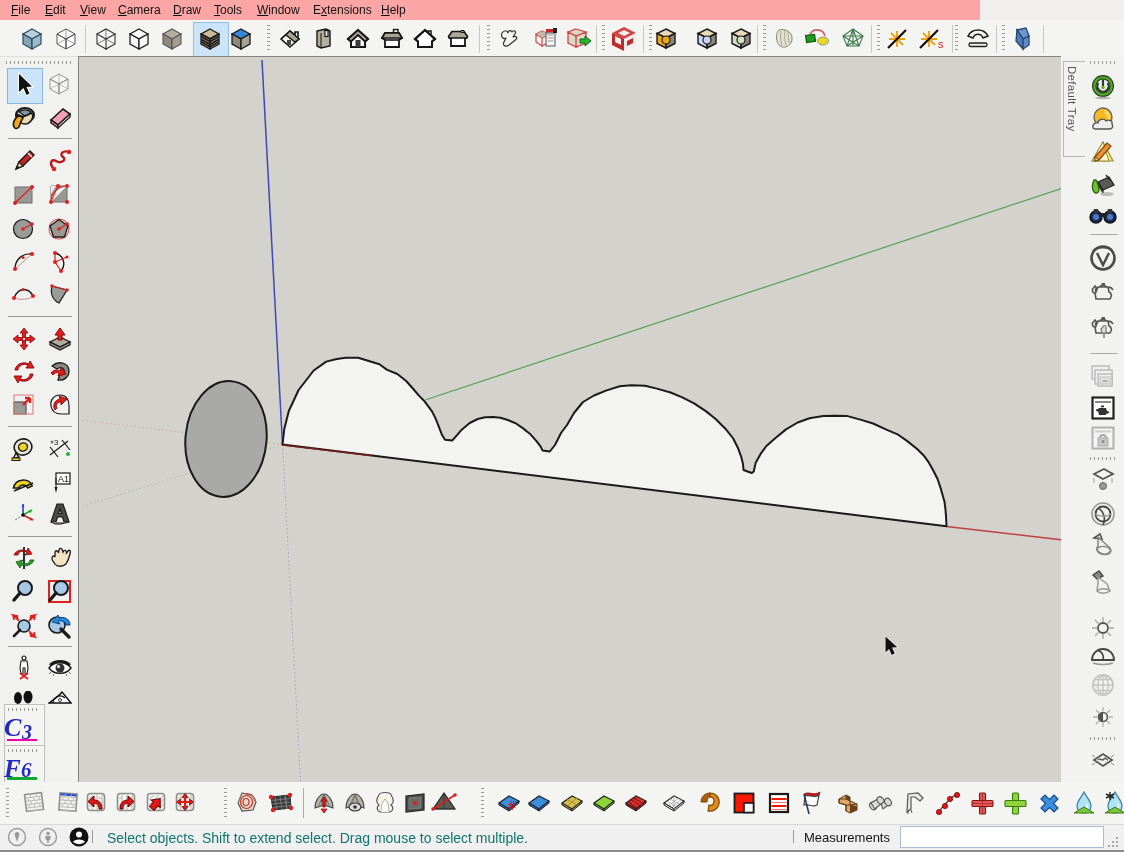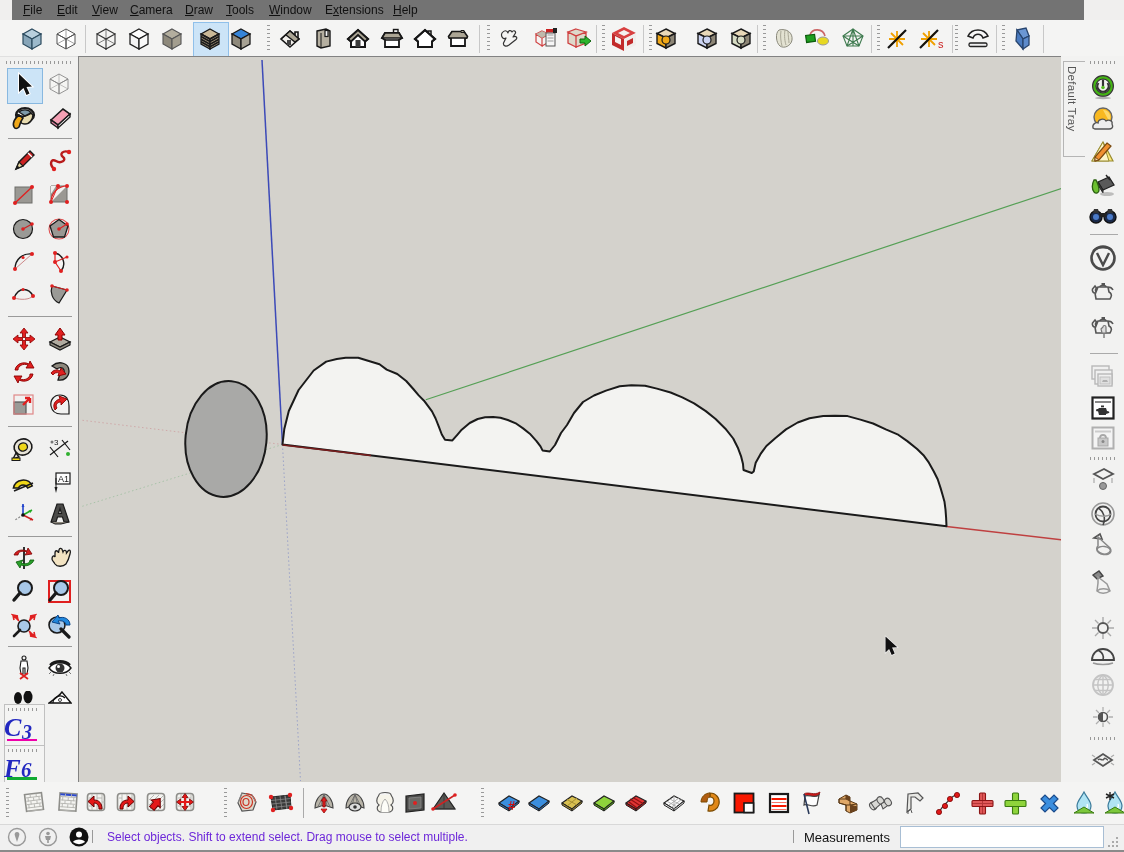--- a/index.html
+++ b/index.html
@@ -1,20 +1,20 @@
 <!DOCTYPE html>
 <html><head><meta charset="utf-8"><style>
 html,body{margin:0;padding:0}
 body{width:1124px;height:852px;position:relative;font-family:"Liberation Sans",sans-serif;background:#f0efee;overflow:hidden}
 .abs{position:absolute}
 .vsep{position:absolute;width:1px;background:#c8c8c8}
 .dots{position:absolute;width:3px;background-image:repeating-linear-gradient(to bottom,#999 0 1px,transparent 1px 4px)}
 .hdots{position:absolute;height:3px;background-image:repeating-linear-gradient(to right,#999 0 1px,transparent 1px 4px)}
 </style></head><body>
-<div class="abs" style="left:12px;top:0;width:1072px;height:20px;background:#737373;font-size:12px;color:#111">
+<div class="abs" style="left:0;top:0;width:980px;height:20px;background:#fca5a5;font-size:12px;color:#111">
 <span style="position:absolute;left:11px;top:3px"><span style="text-decoration:underline">F</span>ile</span>
 <span style="position:absolute;left:45px;top:3px"><span style="text-decoration:underline">E</span>dit</span>
 <span style="position:absolute;left:80px;top:3px"><span style="text-decoration:underline">V</span>iew</span>
 <span style="position:absolute;left:118px;top:3px"><span style="text-decoration:underline">C</span>amera</span>
 <span style="position:absolute;left:173px;top:3px"><span style="text-decoration:underline">D</span>raw</span>
 <span style="position:absolute;left:214px;top:3px"><span style="text-decoration:underline">T</span>ools</span>
 <span style="position:absolute;left:257px;top:3px"><span style="text-decoration:underline">W</span>indow</span>
 <span style="position:absolute;left:313px;top:3px">E<span style="text-decoration:underline">x</span>tensions</span>
 <span style="position:absolute;left:381px;top:3px"><span style="text-decoration:underline">H</span>elp</span>
 </div>
@@ -816,21 +816,21 @@
     <circle cx="11" cy="11" r="8.5" fill="none" stroke="#999" stroke-width="1.4"></circle>
     <circle cx="11" cy="7.5" r="1.8" fill="#999"></circle>
     <path d="M8 10 h6 l-1 4 h-1.2 v3 h-1.6 v-3 H9 Z" fill="#999"></path>
   </svg>
 <svg width="22" height="22" viewBox="0 0 22 22" style="position:absolute;left:68px;top:826px">
     <circle cx="11" cy="11" r="9.5" fill="#111"></circle>
     <circle cx="11" cy="8.5" r="3" fill="#fff"></circle>
     <path d="M5 16 C6 12.5 16 12.5 17 16 A 9.5 9.5 0 0 1 5 16 Z" fill="#fff"></path>
   </svg>
 <div class="abs" style="left:92px;top:830px;width:1px;height:13px;background:#999"></div>
-<div class="abs" style="left:107px;top:830px;font-size:12px;color:#6d28d9">Select objects. Shift to extend select. Drag mouse to select multiple.</div>
+<div class="abs" style="left:107px;top:830px;font-size:14px;color:#0f766e">Select objects. Shift to extend select. Drag mouse to select multiple.</div>
 <div class="abs" style="left:793px;top:830px;width:1px;height:13px;background:#999"></div>
 <div class="abs" style="left:804px;top:830px;font-size:13px;color:#111">Measurements</div>
 <div class="abs" style="left:900px;top:826px;width:202px;height:20px;background:#fff;border:1px solid #a8bed4"></div>
 <svg class="abs" width="12" height="12" style="left:1108px;top:837px">
     <g fill="#aaa">
       <rect x="8" y="0" width="2" height="2"></rect>
       <rect x="4" y="4" width="2" height="2"></rect>
       <rect x="8" y="4" width="2" height="2"></rect>
       <rect x="0" y="8" width="2" height="2"></rect>
       <rect x="4" y="8" width="2" height="2"></rect>

